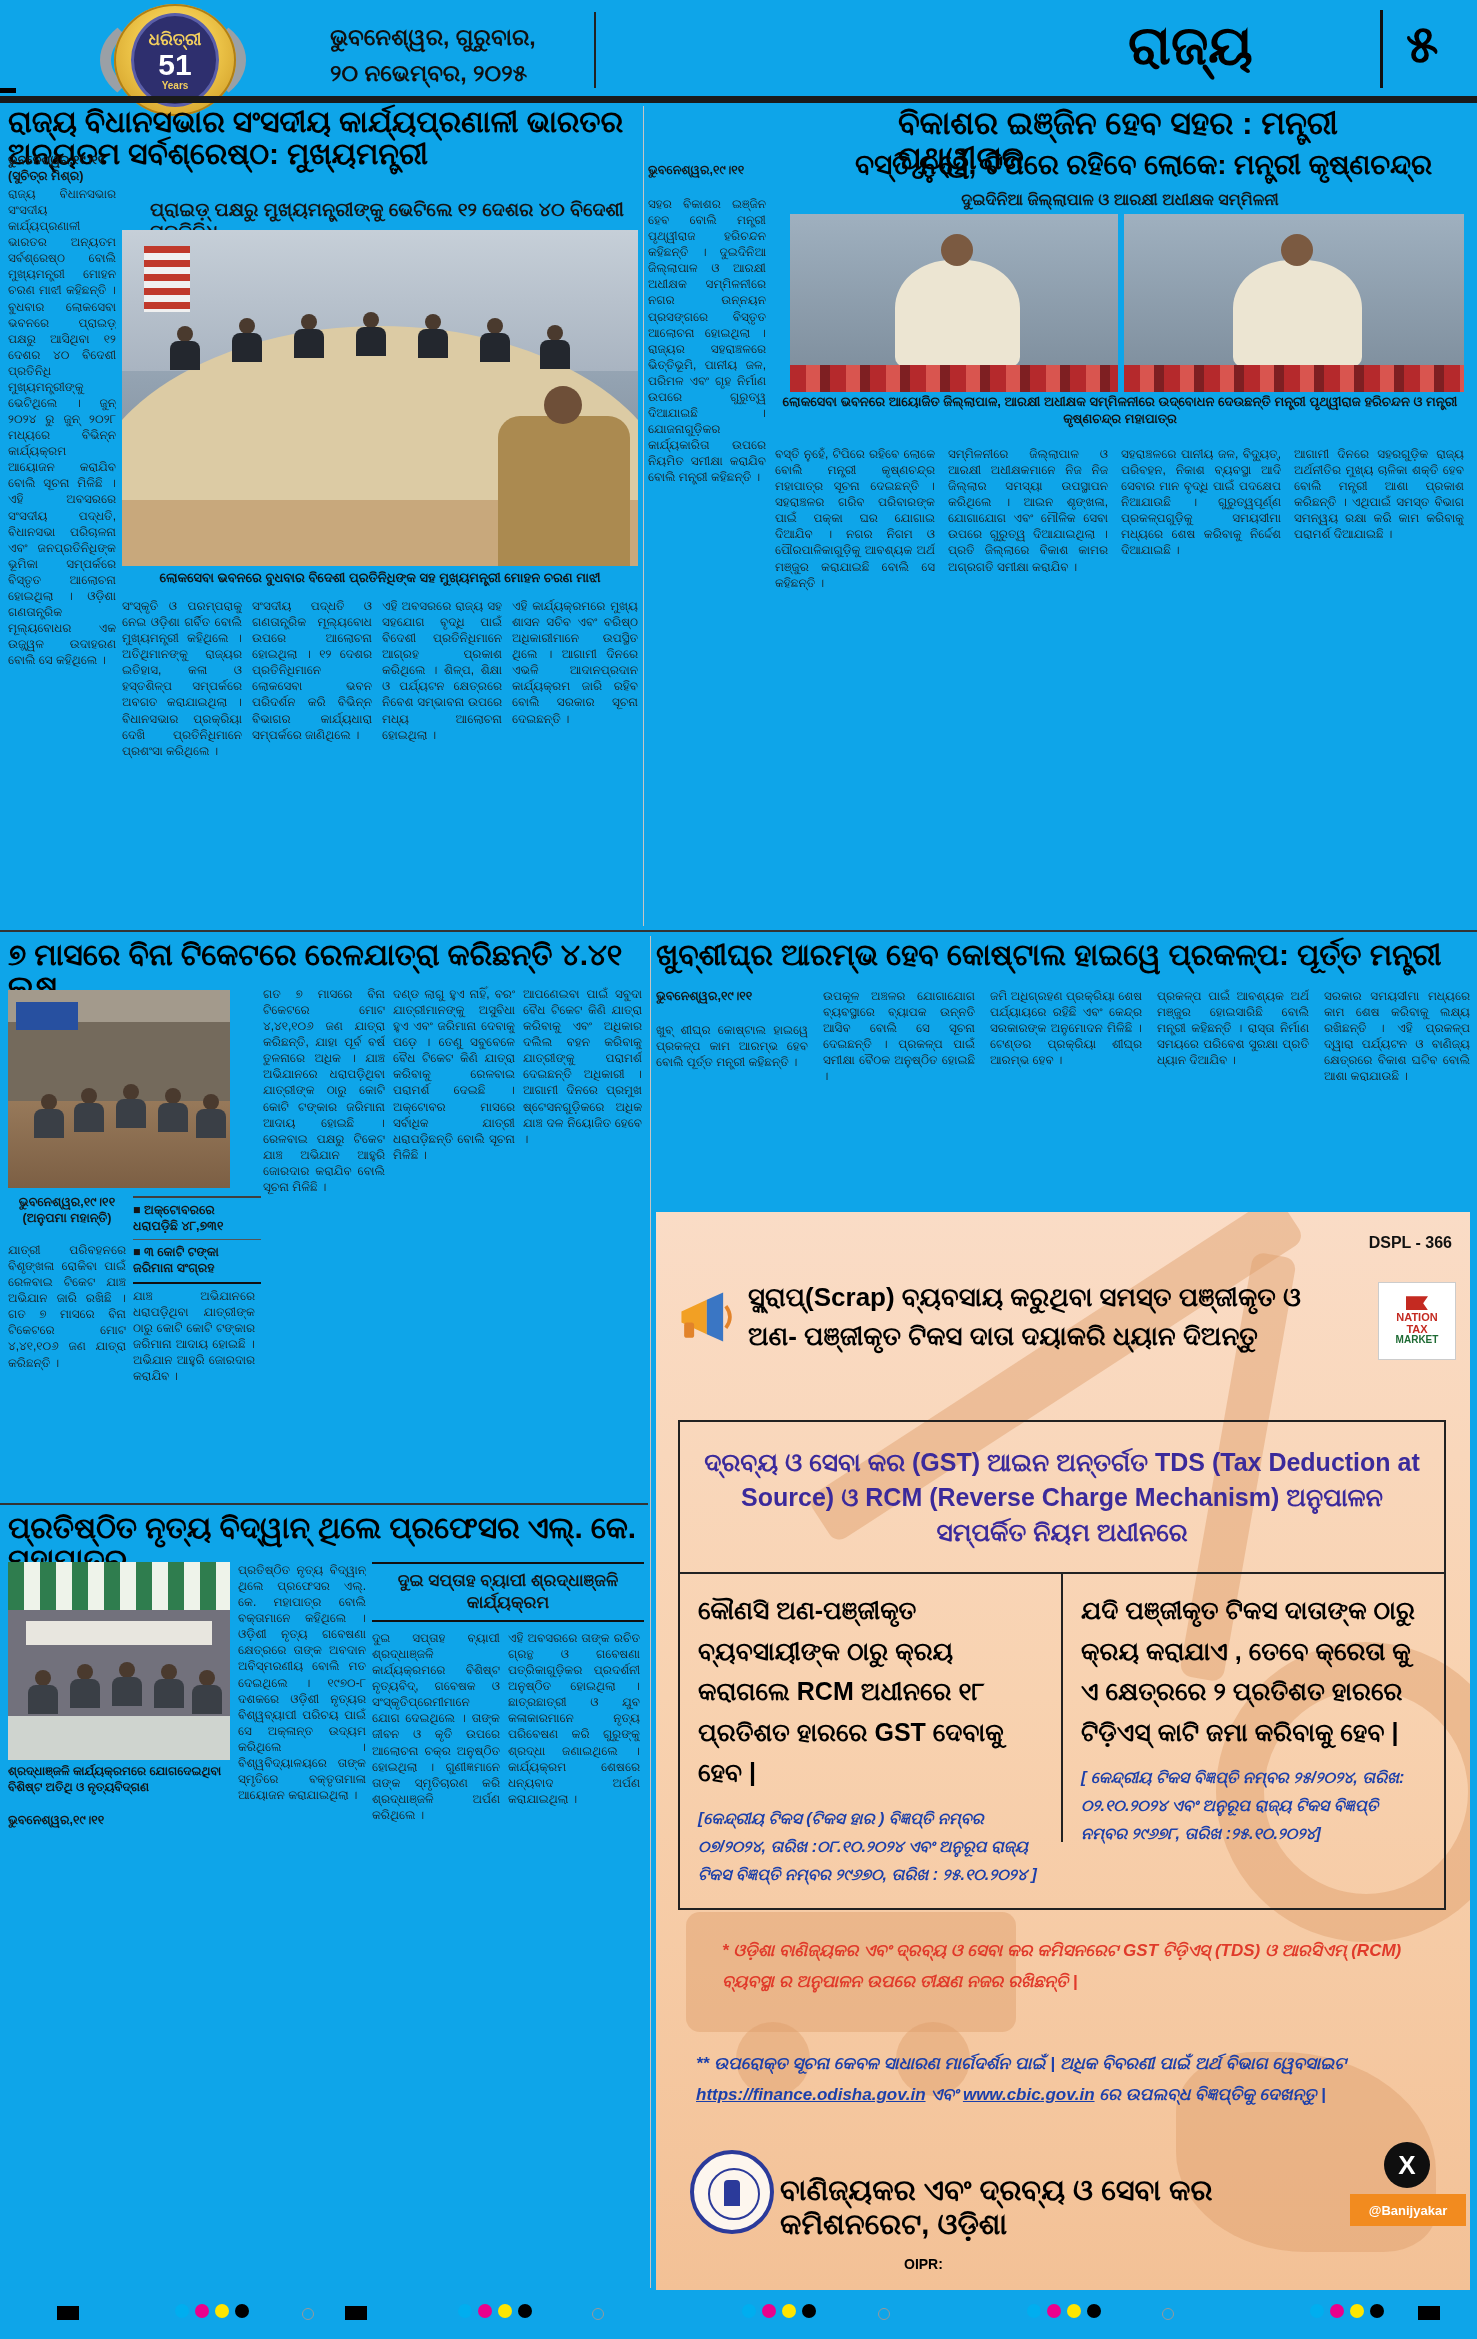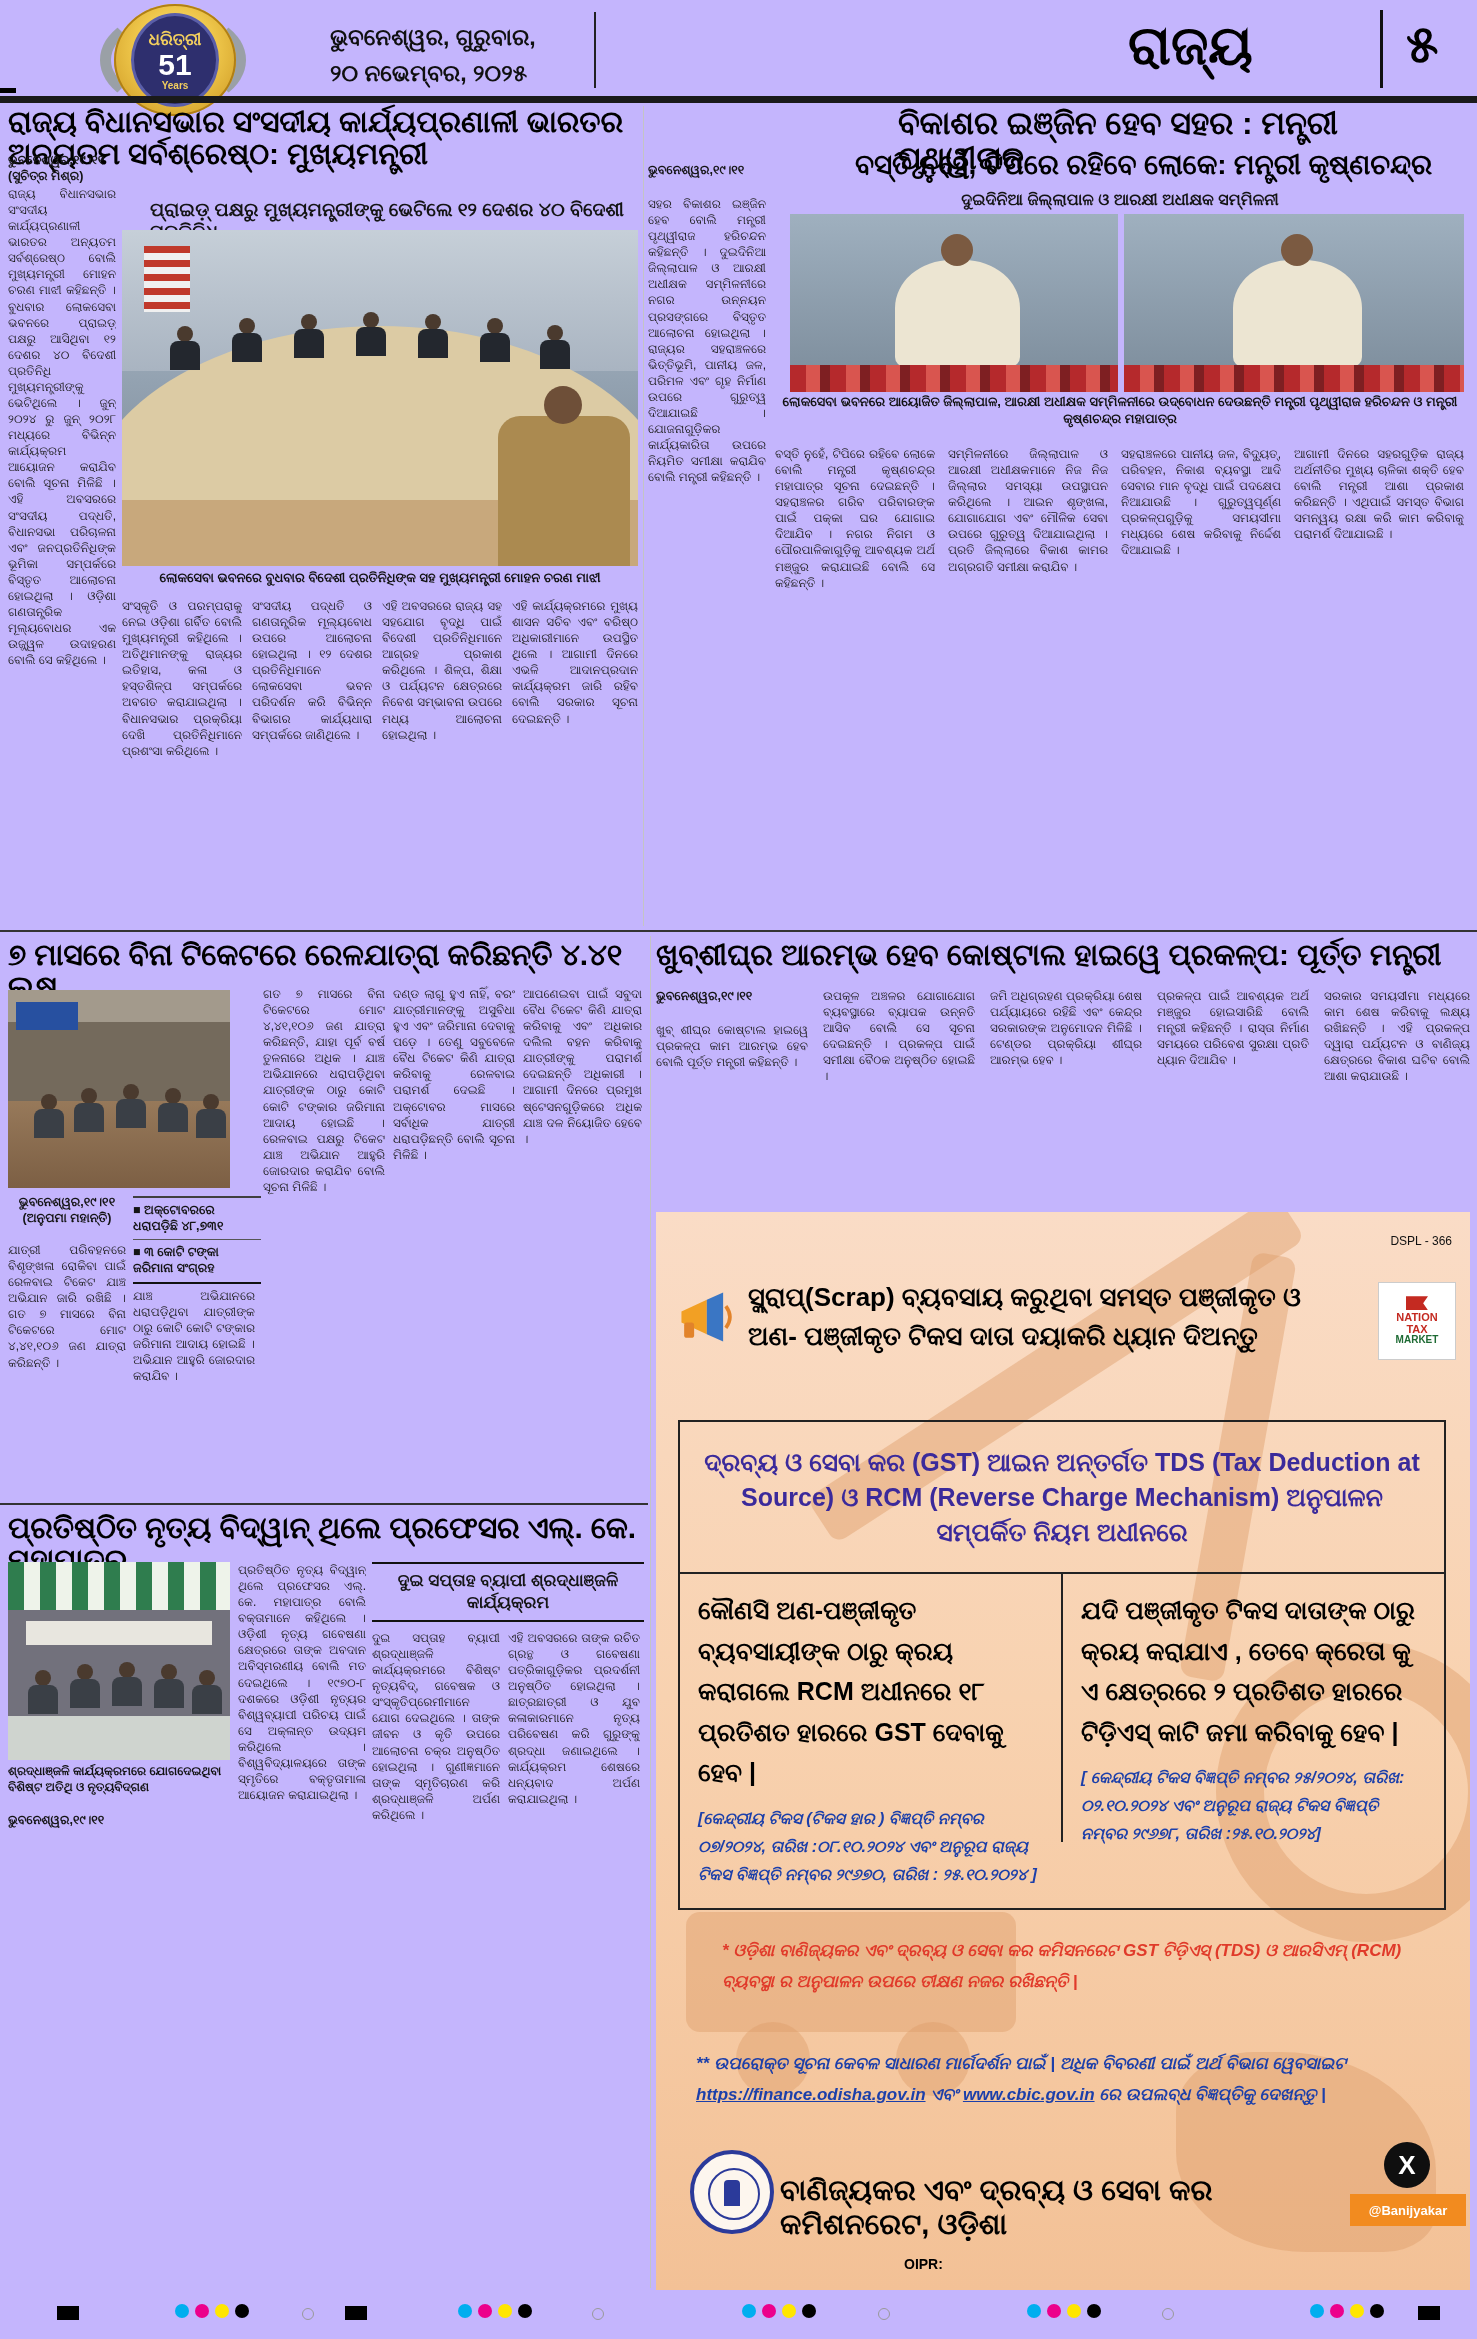--- a/index.html
+++ b/index.html
@@ -1,16 +1,16 @@
 <!DOCTYPE html>
 <html><head>
 <meta charset="utf-8">
 <style>
   html,body{margin:0;padding:0;background:#e8e8e8;}
-  .page{position:relative;width:1477px;height:2339px;margin:0 auto;background:#c4b5fd;overflow:hidden;
+  .page{position:relative;width:1477px;height:2339px;margin:0 auto;background:#0ea5e9;overflow:hidden;
         font-family:"Liberation Sans","DejaVu Sans",sans-serif;color:#141414;}
   .abs{position:absolute;}
   .body-col{position:absolute;font-size:12px;line-height:1.34;text-align:justify;overflow:hidden;color:#1c1c1c;word-break:break-word;}
   .dateline{position:absolute;font-size:12.5px;font-weight:bold;line-height:1.3;overflow:hidden;}
   .headline{position:absolute;font-weight:bold;color:#000;line-height:1.08;letter-spacing:-0.2px;}
   .caption{position:absolute;font-size:13px;font-weight:bold;line-height:1.3;color:#111;}
 
   
   .edge-mark{left:0;top:88px;width:16px;height:5px;background:#000;}
   .logo-wrap{left:98px;top:4px;width:154px;height:112px;}
@@ -125,21 +125,21 @@
           background:linear-gradient(180deg,#fadcc6 0%,#f8d2b0 45%,#f3c196 100%);}
   .wm{position:absolute;background:#dd9d6b;opacity:.45;}
   .wm-boom{left:120px;top:130px;width:560px;height:54px;border-radius:12px;transform:rotate(-33deg);}
   .wm-mast{left:560px;top:40px;width:44px;height:430px;border-radius:12px;transform:rotate(10deg);}
   .wm-gear{left:560px;top:430px;width:300px;height:300px;border-radius:50%;background:transparent;border:48px solid #dd9d6b;box-sizing:border-box;}
   .wm-truck{left:30px;top:700px;width:330px;height:120px;border-radius:14px;}
   .wm-wheel1{left:80px;top:810px;width:74px;height:74px;border-radius:50%;}
   .wm-wheel2{left:240px;top:810px;width:74px;height:74px;border-radius:50%;}
   .wm-pile{left:520px;top:840px;width:260px;height:200px;border-radius:30% 60% 20% 50%;}
   .ad-inner{position:absolute;}
-  .ad-dspl{right:18px;top:22px;font-size:12px;font-weight:normal;color:#111;}
+  .ad-dspl{right:18px;top:22px;font-size:16px;font-weight:bold;color:#111;}
   .ad-mega{left:20px;top:76px;width:58px;height:58px;}
   .ad-title{left:92px;top:66px;width:590px;font-size:26px;font-weight:bold;line-height:1.5;color:#000;}
   .ad-ntm{right:14px;top:70px;width:76px;height:76px;background:#fff;border:1px solid #ccc;display:flex;flex-direction:column;align-items:center;justify-content:center;line-height:1.05;}
   .ntm-flag{width:22px;height:14px;background:#c42a21;clip-path:polygon(0 0,100% 0,78% 50%,100% 100%,0 100%);margin-bottom:2px;}
   .ntm-t1{font-size:11px;font-weight:bold;color:#c42a21;}
   .ntm-t2{font-size:10px;font-weight:bold;color:#1e6b34;}
   .gst-outer{left:22px;top:208px;width:768px;height:490px;border:2px solid #222;box-sizing:border-box;}
   .gst-head{height:152px;border-bottom:2px solid #222;display:flex;align-items:center;justify-content:center;text-align:center;
             font-weight:bold;font-size:25px;color:#3b2a9b;line-height:1.4;padding:0 20px;box-sizing:border-box;}
   .gst-cols{display:flex;height:268px;border-radius:28px;}

